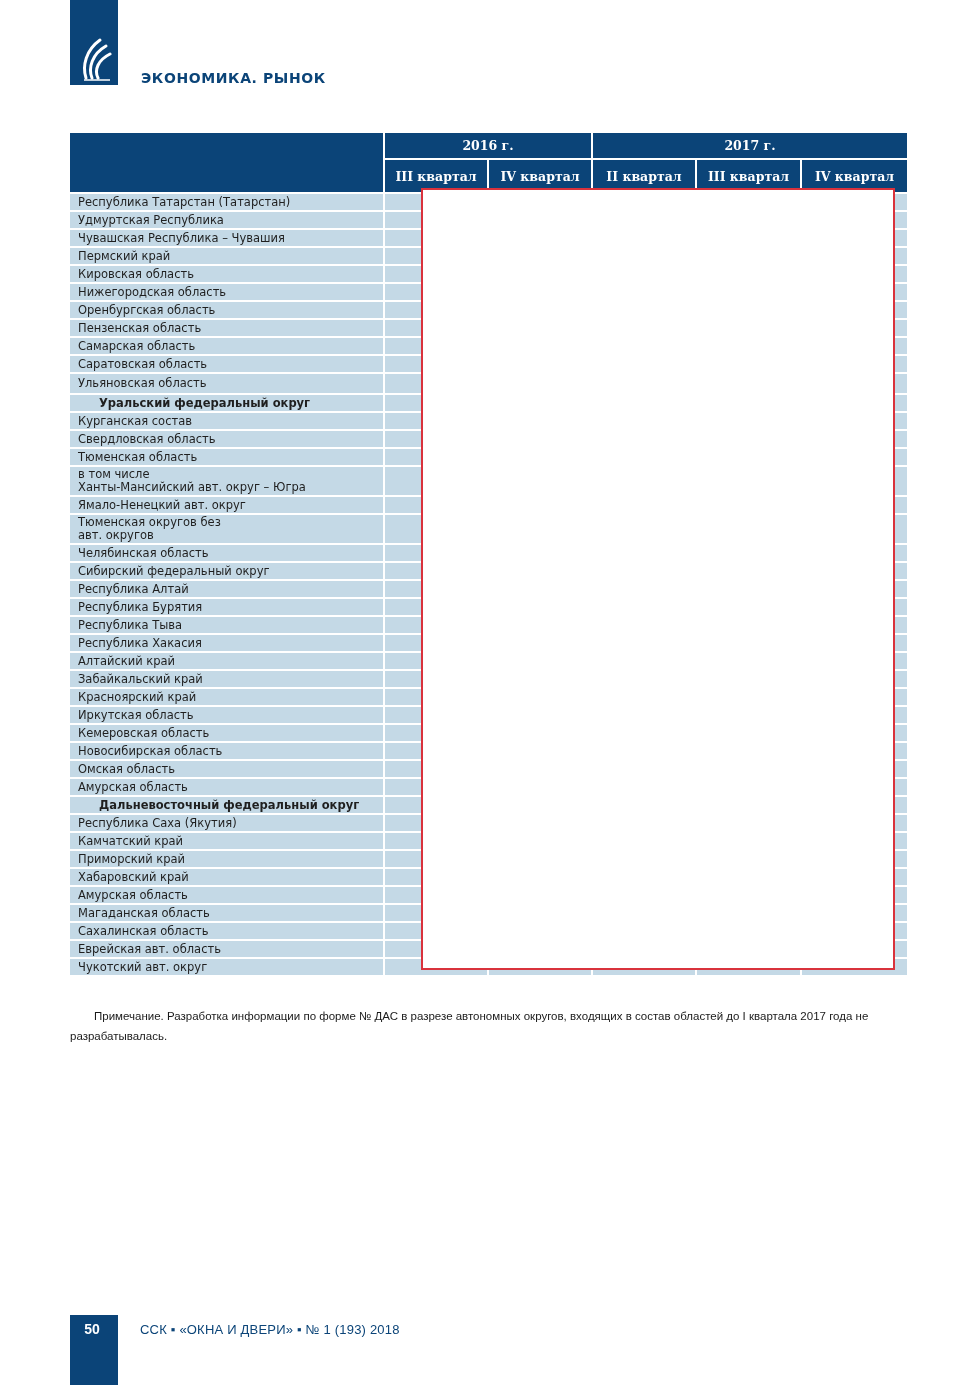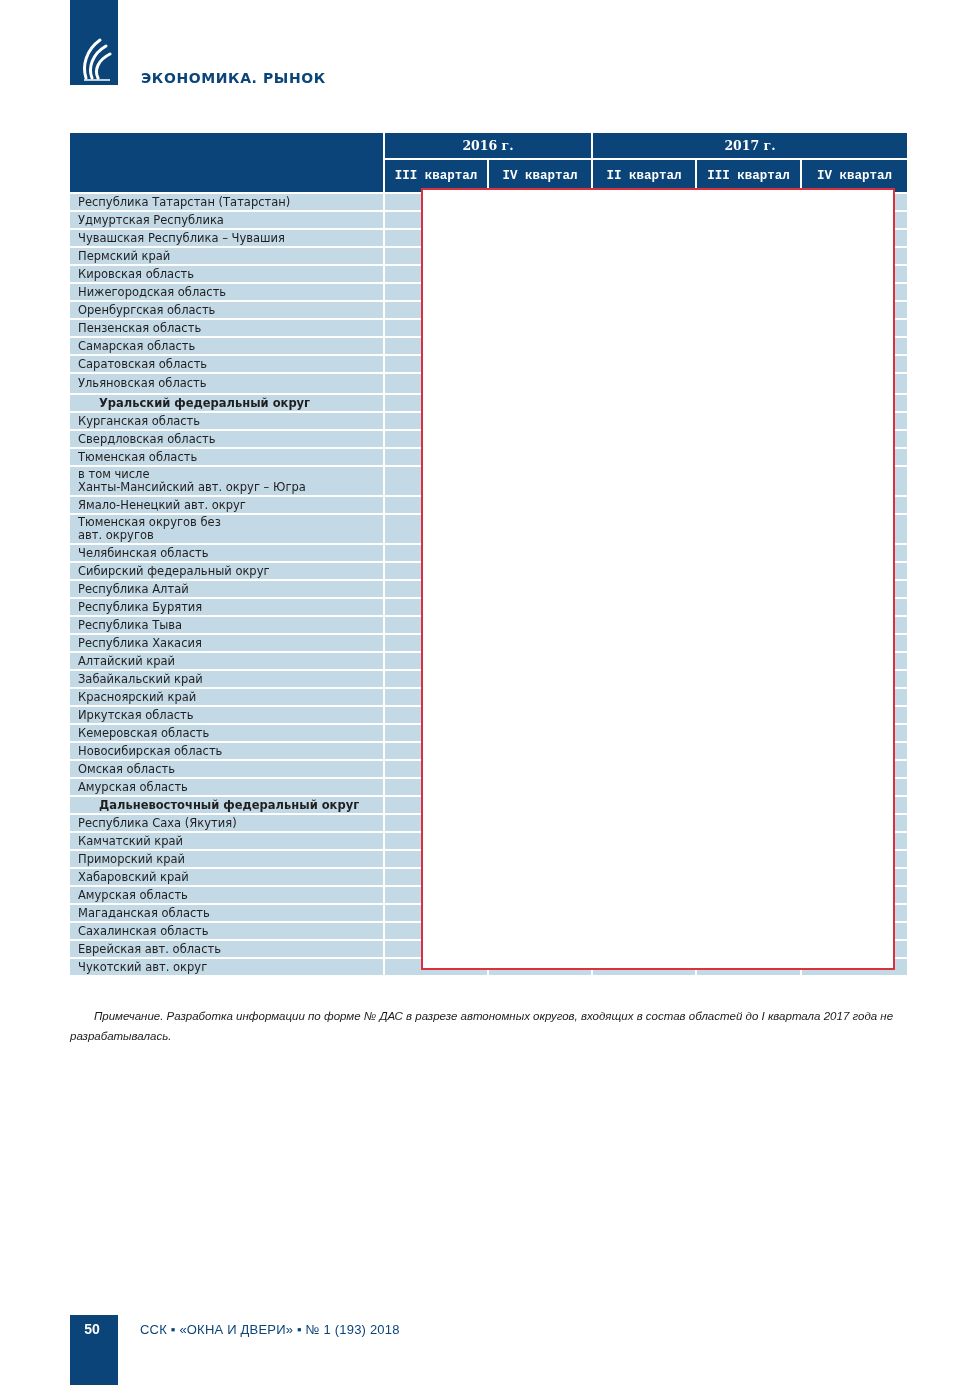--- a/index.html
+++ b/index.html
@@ -12,37 +12,37 @@
                    font-weight:bold; font-size:14px; letter-spacing:0.6px; color:#0b4478; }
 
   .table-wrap { position:absolute; left:70px; top:133px; width:837px; }
   table { border-collapse:separate; border-spacing:0; width:837px; table-layout:fixed; }
   col.c0 { width:315px; } col.c1 { width:104px; } col.c2 { width:104px; }
   col.c3 { width:104px; } col.c4 { width:105px; } col.c5 { width:105px; }
 
   th { background:#0b4478; color:#ffffff; font-family:"DejaVu Serif", serif; font-weight:bold;
        font-size:12.5px; text-align:center; padding:4px; border-right:2px solid #ffffff; border-bottom:2px solid #ffffff; }
   th.year { height:17px; }
-  th.quarter { height:24px;font-family:Liberation Mono, monospace; }
+  th.quarter { height:24px; }
   th.corner { border-right:2px solid #ffffff; border-bottom:2px solid #ffffff; }
   th:last-child { border-right:none; }
 
   td { background:#c4d9e6; font-size:11.5px; padding:0 0 0 8px; height:16px; line-height:13px;
        border-right:2px solid #ffffff; border-bottom:2px solid #ffffff; color:#1f1f1f; white-space:nowrap; }
   td.val { padding:0; text-align:center; }
   td:last-child { border-right:none; }
   tr.bold td.label { font-weight:bold;padding-left:29px; }
   tr.tall td { height:28px; }
   tr.ulyan td { height:19px; }
 
   .redact { position:absolute; left:421px; top:188px; width:470px; height:778px;
             background:#ffffff; border:2px solid #d9323c; }
 
   .note { position:absolute; left:70px; top:1006px; width:842px; font-family:"Liberation Sans", sans-serif;
-          font-size:11.5px; line-height:20px; color:#1a1a1a; text-indent:24px;font-style:italic; }
+          font-size:11.5px; line-height:20px; color:#1a1a1a; text-indent:24px; }
 
   .bottom-bar { position:absolute; left:70px; top:1315px; width:48px; height:70px; background:#0b4478; }
   .page-num { position:absolute; left:0; top:6px; width:44px; text-align:center; color:#ffffff;
               font-family:"Liberation Sans", sans-serif; font-weight:bold; font-size:14px; }
   .footer-text { position:absolute; left:140px; top:1322px; font-family:"Liberation Sans", sans-serif;
                  font-size:13px; color:#0b4478; letter-spacing:0.2px; }
 </style>
 </head>
 <body>
 
@@ -173,21 +173,21 @@
         </tr>
         <tr class="bold">
           <td class="label"><span>Уральский федеральный округ</span></td>
           <td class="val"></td>
           <td class="val"></td>
           <td class="val"></td>
           <td class="val"></td>
           <td class="val"></td>
         </tr>
         <tr>
-          <td class="label"><span>Курганская область</span></td>
+          <td class="label"><span>Курганская состав</span></td>
           <td class="val"></td>
           <td class="val"></td>
           <td class="val"></td>
           <td class="val"></td>
           <td class="val"></td>
         </tr>
         <tr>
           <td class="label"><span>Свердловская область</span></td>
           <td class="val"></td>
           <td class="val"></td>

